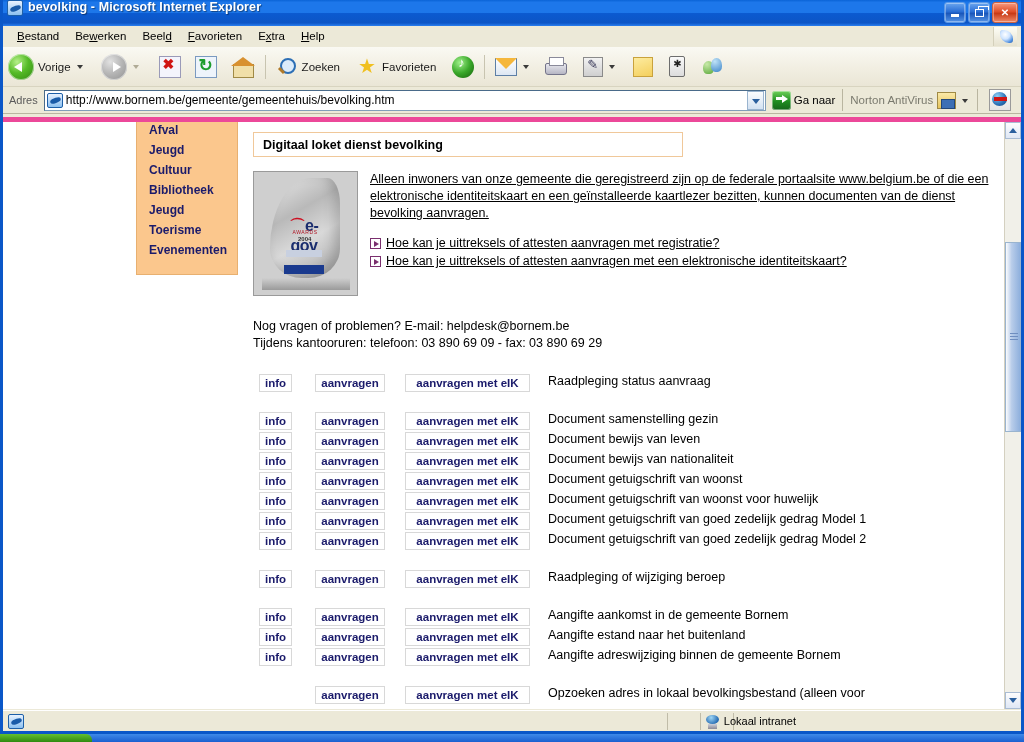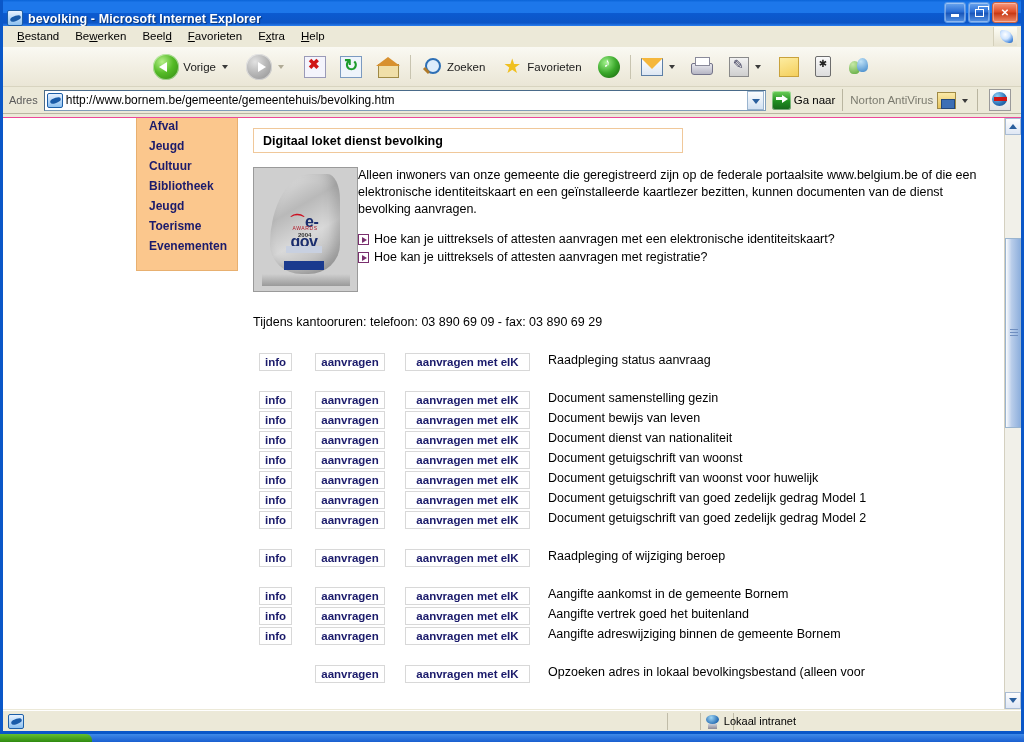--- a/index.html
+++ b/index.html
@@ -17,21 +17,21 @@
     width: 1024px; height: 734px;
     border: 3px solid #0a57c8;
     border-top: none;
     background: #ece9d8;
   }
 
   
   #titlebar {
     height: 26px;
     background: linear-gradient(180deg,#0a63d6 0%, #1d77ea 9%, #1d77ea 48%, #0b5ad0 52%, #0c55c6 88%, #2a7ff0 100%);
-    display: flex; align-items: flex-end;
+    display: flex; align-items: flex-start;
     padding: 0 2px 0 4px;
     position: relative;
   }
   #titlebar .tb-icon {
     width: 16px; height: 16px; margin-right: 5px;
     background: linear-gradient(180deg,#e8f2ff,#8cc0f0);
     border: 1px solid #1d5fa8; border-radius: 2px;
     position: relative; flex: none;
   }
   #titlebar .tb-icon::after{
@@ -84,21 +84,20 @@
     content:""; position:absolute; right:4px; top:3px; width:13px; height:13px;
     background: radial-gradient(circle at 40% 35%, #ffffff 0%, #cfe4ff 40%, #4f8fe0 75%, #2b62ad 100%);
     border-radius:3px 9px 3px 9px;
   }
 
   
   #toolbar {
     height: 40px; background: linear-gradient(180deg,#faf9f3 0%, #f2efe3 50%, #eae6d6 100%);
     display:flex; align-items:center; padding-left:0; gap:0px;
     border-bottom:1px solid #d8d4c0;
-    justify-content:center;
   }
   .tb-btn {
     height:34px; display:flex; align-items:center; gap:4px;
     padding:0 4px; cursor:default; border:1px solid transparent; border-radius:3px;
     font-size:11.5px; color:#1a1a1a; white-space:nowrap;
   }
   .tb-sep { width:1px; height:24px; background:#c8c4b0; margin:0 5px; }
   .tb-arrow {
     width:9px; height:9px; position:relative; margin-left:1px;
   }
@@ -213,21 +212,21 @@
   }
   #pdf-icon::before{
     content:""; position:absolute; left:4px; top:7px; width:13px; height:4px; background:#d01414; z-index:2;
   }
 
   
   #viewport {
     position:absolute; left:0; right:0;
     top:117px; bottom:22px;
     background:#fff; overflow:hidden;
-    border-top:1px solid #ec4899;
+    border-top:5px solid #ec4899;
   }
   #page {
     position:absolute; left:0; top:-2px; width:1001px; height:900px;
     background:#fff;
   }
 
   
   #sidenav {
     position:absolute; left:133px; top:0px; width:102px; height:155px;
     background:#fbc78d; border:1px solid #e8b070; border-top:none;
@@ -267,21 +266,21 @@
   .egov-logo {
     position:absolute; left:22px; top:44px; width:56px; text-align:center;
     font-size:16px; font-weight:bold; color:#1a2d6e; letter-spacing:-.4px;
   }
   .egov-logo .swoosh { color:#cc1122; }
   .egov-sub { position:absolute; left:26px; top:57px; width:50px; text-align:center; font-size:5px; color:#b01222; letter-spacing:.6px;}
   .egov-year { position:absolute; left:44px; top:64px; font-size:6px; color:#333; font-weight:bold;}
   .egov-mark1 { position:absolute; left:32px; top:78px; width:36px; height:7px; background:#c8d0e0; }
   .egov-mark2 { position:absolute; left:30px; top:93px; width:40px; height:9px; background:#1a3a8e; }
 
-  #intro-text { flex:1; }
+  #intro-text { margin-left:12px; flex:1;text-decoration:underline; }
   .para { font-size:12.5px; color:#000; line-height:17px; }
   #faq-list { margin-top:13px; }
   .faq-row { display:flex; align-items:flex-start; margin-bottom:1px; }
   .bullet-icon {
     width:11px; height:11px; flex:none; margin-top:3px; margin-right:5px;
     border:1px solid #7a2f6e; background:#fff; position:relative;
   }
   .bullet-icon::after{
     content:""; position:absolute; left:3px; top:2px; width:0;height:0;
     border-top:3px solid transparent; border-bottom:3px solid transparent;
@@ -510,31 +509,32 @@
             <div class="egov-sub">AWARDS</div>
             <div class="egov-year">2004</div>
             <div class="egov-mark1"></div>
             <div class="egov-mark2"></div>
           </div>
           <div id="intro-text">
             <div class="para">Alleen inwoners van onze gemeente die geregistreerd zijn op de federale portaalsite www.belgium.be of die een elektronische identiteitskaart en een geïnstalleerde kaartlezer bezitten, kunnen documenten van de dienst bevolking aanvragen.</div>
             <div id="faq-list">
               <div class="faq-row">
                 <span class="bullet-icon"></span>
-                <span class="faq-text">Hoe kan je uittreksels of attesten aanvragen met een elektronische identiteitskaart?</span>
+                <span class="faq-text">Hoe kan je uittreksels of attesten aanvragen met registratie?</span>
               </div>
               <div class="faq-row">
                 <span class="bullet-icon"></span>
-                <span class="faq-text">Hoe kan je uittreksels of attesten aanvragen met registratie?</span>
+                <span class="faq-text">Hoe kan je uittreksels of attesten aanvragen met een elektronische identiteitskaart?</span>
               </div>
             </div>
           </div>
         </div>
 
         <div id="contact-block">
+          <div class="para">Nog vragen of problemen? E-mail: helpdesk@bornem.be</div>
           <div class="para">Tijdens kantooruren: telefoon: 03 890 69 09 - fax: 03 890 69 29</div>
         </div>
 
         <div id="rows">
             <div class="row-group">
               <div class="btn-row">
                 <div class="btn btn-info">info</div>
                 <div class="btn btn-aanvr">aanvragen</div>
                 <div class="btn btn-eid">aanvragen met eIK</div>
                 <div class="row-label">Raadpleging status aanvraag</div>
@@ -551,21 +551,21 @@
               <div class="btn-row">
                 <div class="btn btn-info">info</div>
                 <div class="btn btn-aanvr">aanvragen</div>
                 <div class="btn btn-eid">aanvragen met eIK</div>
                 <div class="row-label">Document bewijs van leven</div>
               </div>
               <div class="btn-row">
                 <div class="btn btn-info">info</div>
                 <div class="btn btn-aanvr">aanvragen</div>
                 <div class="btn btn-eid">aanvragen met eIK</div>
-                <div class="row-label">Document dienst van nationaliteit</div>
+                <div class="row-label">Document bewijs van nationaliteit</div>
               </div>
               <div class="btn-row">
                 <div class="btn btn-info">info</div>
                 <div class="btn btn-aanvr">aanvragen</div>
                 <div class="btn btn-eid">aanvragen met eIK</div>
                 <div class="row-label">Document getuigschrift van woonst</div>
               </div>
               <div class="btn-row">
                 <div class="btn btn-info">info</div>
                 <div class="btn btn-aanvr">aanvragen</div>
@@ -599,21 +599,21 @@
               <div class="btn-row">
                 <div class="btn btn-info">info</div>
                 <div class="btn btn-aanvr">aanvragen</div>
                 <div class="btn btn-eid">aanvragen met eIK</div>
                 <div class="row-label">Aangifte aankomst in de gemeente Bornem</div>
               </div>
               <div class="btn-row">
                 <div class="btn btn-info">info</div>
                 <div class="btn btn-aanvr">aanvragen</div>
                 <div class="btn btn-eid">aanvragen met eIK</div>
-                <div class="row-label">Aangifte vertrek goed het buitenland</div>
+                <div class="row-label">Aangifte estand naar het buitenland</div>
               </div>
               <div class="btn-row">
                 <div class="btn btn-info">info</div>
                 <div class="btn btn-aanvr">aanvragen</div>
                 <div class="btn btn-eid">aanvragen met eIK</div>
                 <div class="row-label">Aangifte adreswijziging binnen de gemeente Bornem</div>
               </div>
             </div>
             <div class="spacer"></div>
             <div class="row-group">

